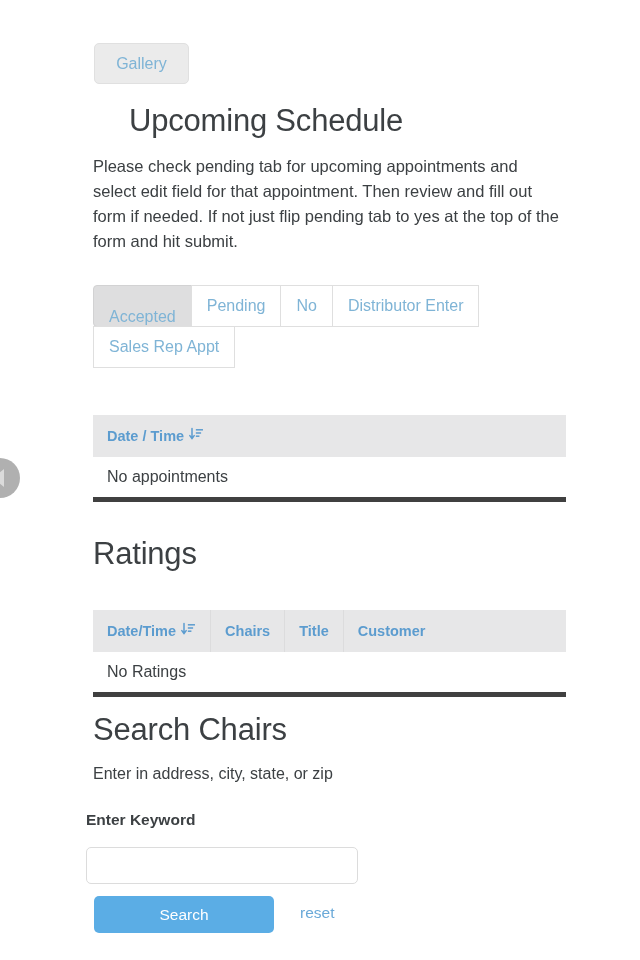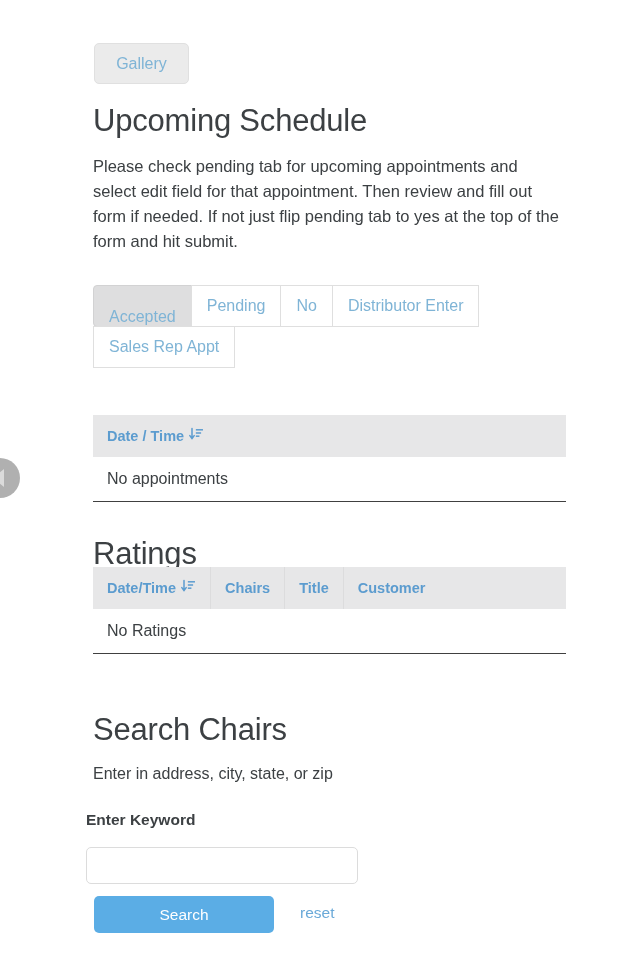--- a/index.html
+++ b/index.html
@@ -39,21 +39,21 @@
   }
 
   
   .h1 {
     position: absolute;
     left: 93px;
     font-weight: 400;
     color: #3c4043;
     letter-spacing: -0.2px;
   }
-  #upcoming-title { top: 103px; font-size: 31px; }
+  #upcoming-title { top: 103px; font-size: 31px; margin-left: 36px; }
   #ratings-title  { top: 536px; font-size: 31px; }
   #search-title   { top: 712px; font-size: 31px; }
 
   .body-copy {
     position: absolute;
     left: 93px; top: 154px;
     width: 470px;
     font-size: 16.5px;
     line-height: 25px;
     color: #3c4043;
@@ -111,29 +111,29 @@
     white-space: nowrap;
     cursor: pointer;
     height: 100%;
     border-right: 1px solid #dcdcdd;
   }
   .table .th:last-child { border-right: none; }
   .table .tbody-row {
     height: 45px;
     display: flex; align-items: center;
     background: #fff;
-    border-bottom: 1px solid #404040;
+    border-bottom: 5px solid #404040;
     padding-left: 14px;
     font-size: 16px;
     color: #3c4043;
     white-space: nowrap;
   }
 
   #appointments-table { top: 415px; width: 473px; }
-  #ratings-table { top: 567px; width: 473px; text-align: right; }
+  #ratings-table { top: 610px; width: 473px; text-align: right; }
 
   .sort-icon { display: inline-block; vertical-align: middle; }
 
   
   .carousel-prev {
     position: absolute;
     left: -20px; top: 458px;
     width: 40px; height: 40px;
     border-radius: 50%;
     background: rgba(128,128,128,.62);

